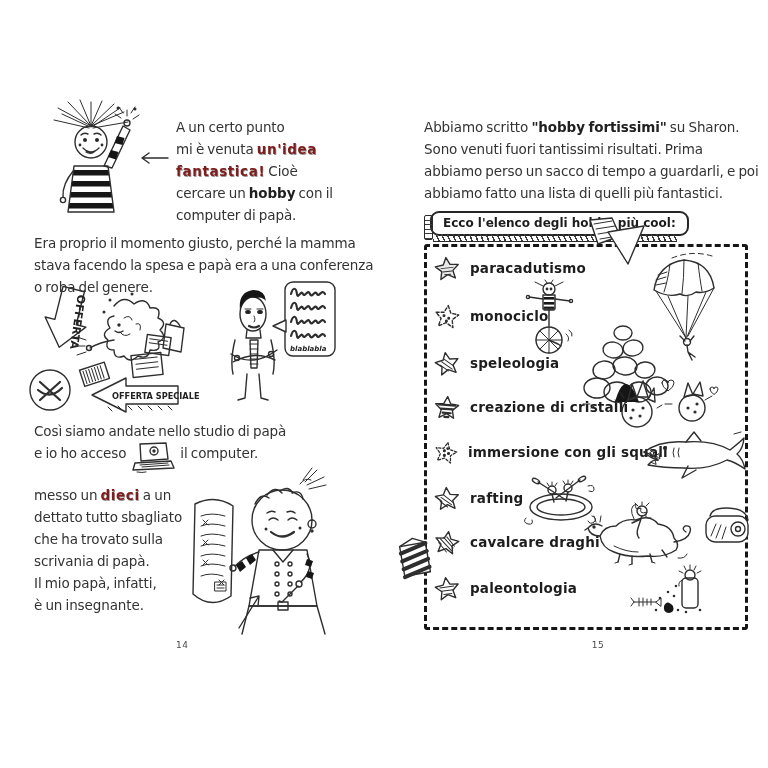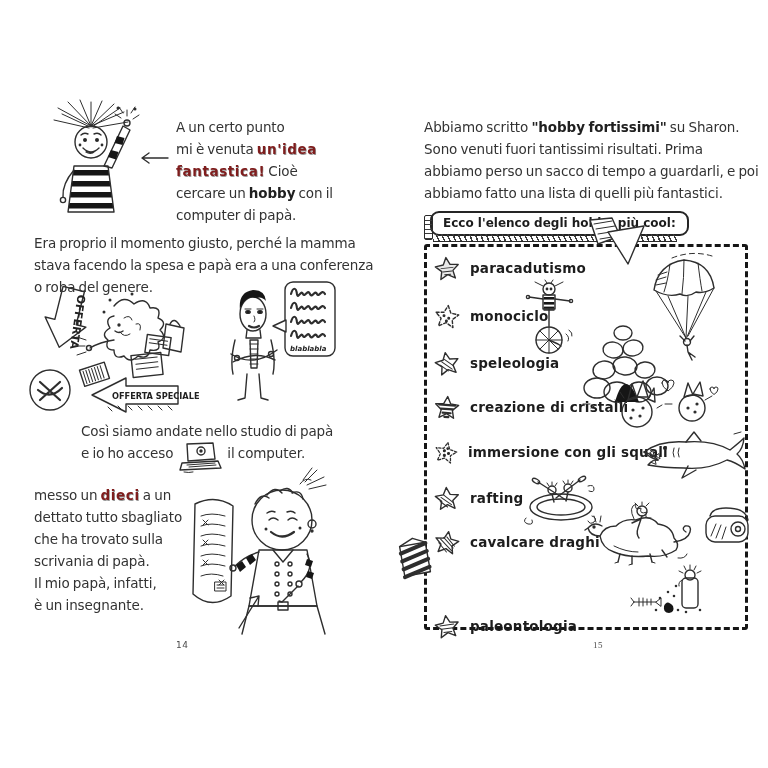--- a/index.html
+++ b/index.html
@@ -138,21 +138,21 @@
     <path d="M34,50 L33,58 M47,50 L48,58 M33,58 L48,58"></path>
     <path d="M37,60 h8 l-1,28 h-6 Z"></path>
     <path class="thin" d="M37,64 h8 M37,69 h8 M37,74 h8 M37,79 h8 M37,84 h8"></path>
     <path d="M22,60 Q17,80 20,94 M58,60 Q63,80 60,94"></path>
     <path d="M18,74 Q40,88 64,70 M20,82 Q42,70 62,80"></path>
     <circle cx="58" cy="74" r="2.5"></circle>
       <circle cx="24" cy="78" r="2.5"></circle>
     <path d="M34,94 L32,118 M46,94 L48,118 M32,118 l-7,2 M48,118 l7,2"></path>
   </svg>
 
-  <div class="abs hand" style="left:34px;top:420px;margin-left:47px;">
+  <div class="abs hand" style="left:34px;top:420px;">
     <div class="pline">Così siamo andate nello studio di papà</div>
     <div class="laptop-line">
       <span>e io ho acceso</span>
       <svg class="doodle" width="42" height="30" viewBox="0 0 42 30">
         <polygon points="8,2 34,1 36,17 9,19"></polygon>
         <circle cx="22" cy="9" r="4"></circle>
           <circle class="ink" cx="22" cy="9" r="1"></circle>
         <polygon points="3,21 39,19 42,26 1,28"></polygon>
         <path class="thin" d="M8,23 L36,21 M10,25 L37,23 M5,30 q5,1 9,0"></path>
       </svg>
@@ -274,21 +274,21 @@
       </svg>
     <span class="hobby-label">rafting</span>
   </div>
   <div class="hobby-row" style="left:434px;top:530px;z-index:2;">
     <svg class="doodle" width="26" height="24" viewBox="0 0 26 24" style="transform:rotate(9deg);">
         <path class="paper" d="M13 1.5 L16.4 8.6 L24.5 9.6 L18.6 15 L20.3 22.8 L13 18.7 L5.7 22.8 L7.4 15 L1.5 9.6 L9.6 8.6 Z" style="stroke:#2e2e2e;"></path>
         <path class="thin" d="M6,10 l13,10 M9,8 l11,9 M5,14 l9,8 M12,7 l9,8"></path>
       </svg>
     <span class="hobby-label">cavalcare draghi</span>
   </div>
-  <div class="hobby-row" style="left:434px;top:576px;z-index:2;margin-top:38px;">
+  <div class="hobby-row" style="left:434px;top:576px;z-index:2;">
     <svg class="doodle" width="26" height="24" viewBox="0 0 26 24" style="transform:rotate(-8deg);">
         <path class="paper" d="M13 1.5 L16.4 8.6 L24.5 9.6 L18.6 15 L20.3 22.8 L13 18.7 L5.7 22.8 L7.4 15 L1.5 9.6 L9.6 8.6 Z" style="stroke:#2e2e2e;"></path>
         <path class="thin" d="M6,11 H20 M7,14.5 H19 M9,18 H17"></path>
       </svg>
     <span class="hobby-label">paleontologia</span>
   </div>
 
   <svg class="abs doodle" style="left:648px;top:250px;z-index:2;" width="72" height="112" viewBox="0 0 72 112">
     <path style="stroke-dasharray:5 4;" class="thin" d="M24,8 Q44,0 64,6"></path>
     <path d="M6,40 Q10,14 36,10 Q62,12 66,38 Q56,44 48,42 Q40,48 32,44 Q20,48 6,40 Z"></path>
@@ -421,15 +421,15 @@
   </svg>
 
   <svg class="abs doodle" style="left:702px;top:506px;z-index:3;" width="50" height="44" viewBox="0 0 50 44">
     <rect class="paper" x="4" y="10" width="42" height="26" rx="9" style="stroke:#2e2e2e;"></rect>
     <path d="M8,10 Q10,2 24,2 Q44,2 46,14"></path>
     <circle cx="36" cy="23" r="7"></circle>
       <circle cx="36" cy="23" r="2.5"></circle>
     <path class="thin" d="M9,30 l5,-12 M14,32 l5,-13 M20,33 l4,-12"></path>
   </svg>
 
-  <div class="abs pagenum" style="left:588px;top:640px;width:20px;text-align:center;font-family:Liberation Serif, serif;">15</div>
+  <div class="abs pagenum" style="left:588px;top:640px;width:20px;text-align:center;">15</div>
 
 </div>
 
 </body></html>

